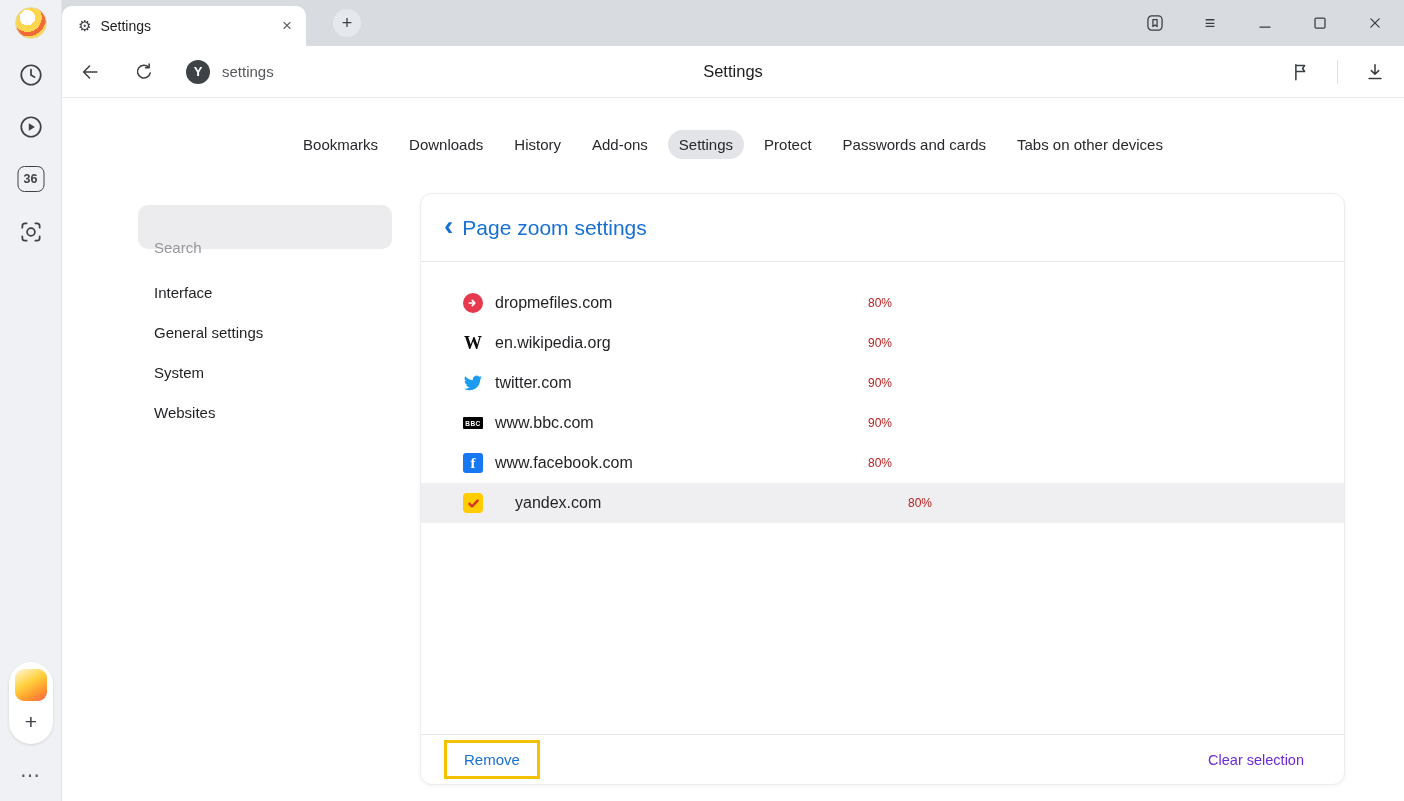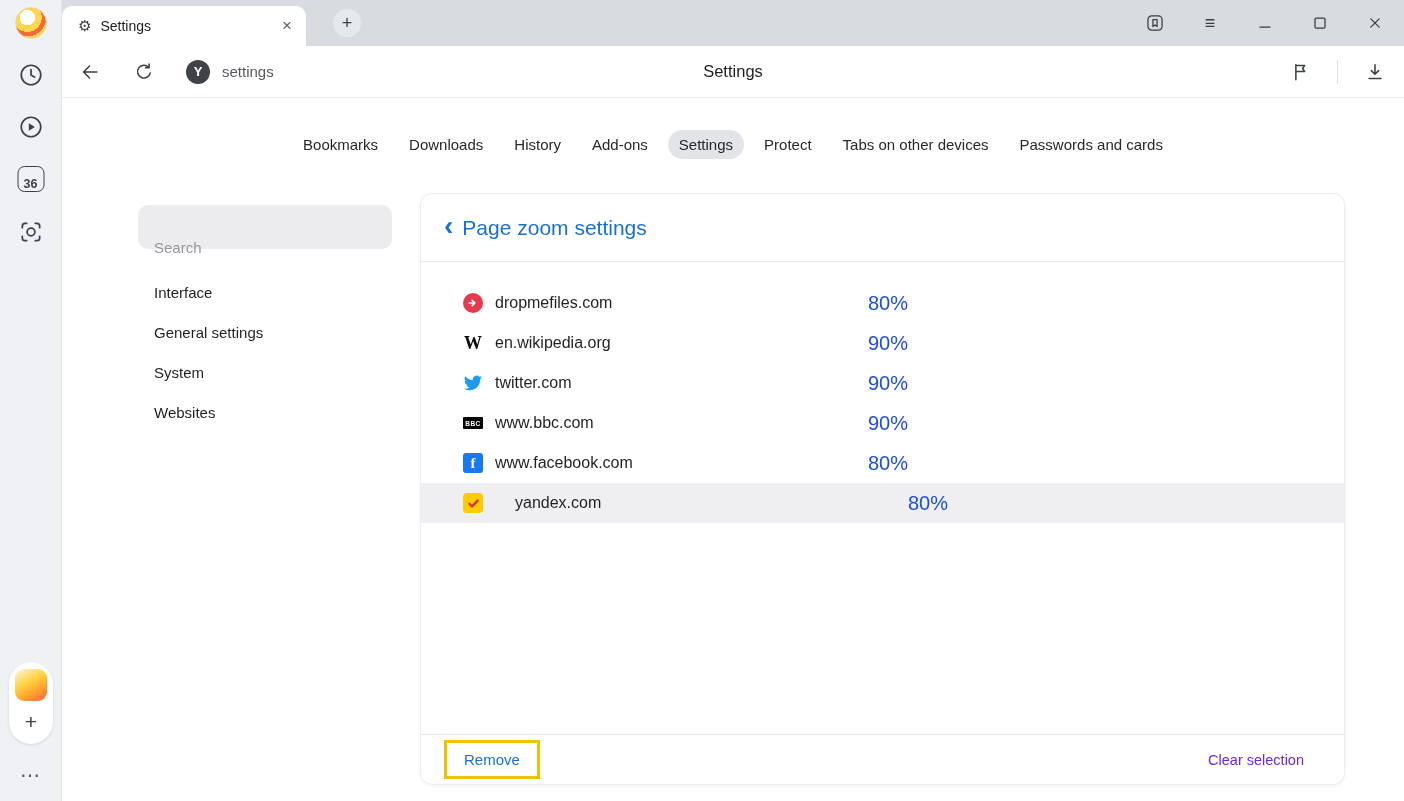--- a/index.html
+++ b/index.html
@@ -8,21 +8,21 @@
 
   
   .rail { position:absolute; left:0; top:0; width:62px; height:801px; background:#eff1f4; border-right:1px solid #e3e5e9; z-index:6; }
   .rail-item { position:absolute; left:50%; transform:translateX(-50%); display:flex; align-items:center; justify-content:center; cursor:pointer; }
   .avatar { top:7px; width:32px; height:32px; border-radius:50%;
             background: radial-gradient(circle at 38% 32%, #ffffff 0 28%, #ffd64d 28% 52%, #f2693a 52% 68%, #ffd64d 68% 100%); 
             border:1px solid #e8d9b0; }
   .rail-svg { width:26px; height:26px; }
   .rail-svg path, .rail-svg circle { stroke:#3e4146; stroke-width:1.6; fill:none; stroke-linecap:round; stroke-linejoin:round; }
   .rail-svg .fill { fill:#3e4146; stroke:none; }
-  .counter-badge { top:166px; width:27px; height:26px; border:1.8px solid #3e4146; border-radius:7px; font-size:12.5px; font-weight:bold; color:#3e4146;align-items:flex-end; }
+  .counter-badge { top:166px; width:27px; height:26px; border:1.8px solid #3e4146; border-radius:7px; font-size:12.5px; font-weight:bold; color:#3e4146; }
   .rail-pill { position:absolute; left:9px; top:662px; width:44px; height:82px; background:#fff; border-radius:22px; box-shadow:0 1px 3px rgba(0,0,0,.12); }
   .yandex-app { position:absolute; left:6px; top:7px; width:32px; height:32px; border-radius:9px;
                 background: linear-gradient(150deg, #fff7e0 0%, #ffd23f 42%, #ff9a2e 72%, #ff5f43 100%); cursor:pointer; }
   .pill-plus { position:absolute; left:0; bottom:6px; width:44px; height:32px; display:flex; align-items:center; justify-content:center; font-size:21px; color:#3e4146; cursor:pointer; }
   .rail-ellipsis { top:763px; font-size:20px; color:#55585d; letter-spacing:1px; cursor:pointer; }
 
   
   .tab-strip { position:absolute; left:62px; right:0; top:0; height:46px; background:#d8dbdf; }
   .tab-active { position:absolute; left:0; top:6px; width:244px; height:40px; background:#fff; border-radius:10px 10px 0 0; display:flex; align-items:center; padding:0 12px 0 16px; cursor:pointer; }
   .tab-gear { font-size:15px; color:#3c3f43; margin-right:9px; }
@@ -65,21 +65,21 @@
   
   .zoom-card { position:absolute; left:358px; top:95px; width:925px; height:592px; background:#fff; border:1px solid #ededef; border-radius:12px; box-shadow:0 1px 4px rgba(0,0,0,.05); }
   .zoom-header { height:68px; display:flex; align-items:center; padding-left:23px; border-bottom:1px solid #e7e7e9; }
   .back-chevron { font-size:28px; color:#1770d4; line-height:1; margin-right:9px; cursor:pointer; font-weight:bold; transform:translateY(-2px); }
   .zoom-title { font-size:21px; color:#1770d4; cursor:pointer; }
   .zoom-rows { padding-top:21px; }
   .zoom-row { height:40px; display:flex; align-items:center; padding-left:42px; cursor:pointer; }
   .zoom-row.selected { background:#efeff1;gap:20px; }
   .favicon { width:20px; height:20px; margin-right:12px; flex:none; display:flex; align-items:center; justify-content:center; border-radius:3px; }
   .site-name { width:373px; font-size:16px; color:#1f2023; }
-  .zoom-pct { font-size:20px; color:#1d4ed8; }
+  .zoom-pct { font-size:12px; color:#b91c1c; }
 
   .fav-dropme { background:#e6394e; border-radius:50%; }
   .fav-dropme svg { width:12px; height:12px; }
   .fav-wiki { background:transparent; font-family:"Liberation Serif", serif; font-size:18px; font-weight:bold; color:#0b0b0b; }
   .fav-twitter svg { width:18px; height:18px; }
   .fav-bbc { background:#000; width:20px; height:12px; border-radius:1px; color:#fff; font-size:6.5px; font-weight:bold; letter-spacing:.5px; font-family:"Liberation Sans",sans-serif; }
   .fav-fb { background:#1877f2; color:#fff; font-size:15px; font-weight:bold; font-family:"Liberation Serif",serif; }
   .fav-yandex { background:#ffcc00; border-radius:4px; }
   .fav-yandex svg { width:13px; height:13px; }
   .fav-yandex path { stroke:#d93025; stroke-width:3; fill:none; stroke-linecap:round; stroke-linejoin:round; }
@@ -199,22 +199,22 @@
 
 <div class="content">
 
   <div class="nav-tabs">
     <div class="nav-tab">Bookmarks</div>
     <div class="nav-tab">Downloads</div>
     <div class="nav-tab">History</div>
     <div class="nav-tab">Add-ons</div>
     <div class="nav-tab active">Settings</div>
     <div class="nav-tab">Protect</div>
+    <div class="nav-tab">Passwords and cards</div>
     <div class="nav-tab">Tabs on other devices</div>
-    <div class="nav-tab">Passwords and cards</div>
   </div>
 
   <div class="settings-panel">
     <div class="search-box">
       <input class="search-input" type="text" placeholder="Search" style="">
     </div>
     <div class="settings-list">
       <div class="settings-item">Interface</div>
       <div class="settings-item">General settings</div>
       <div class="settings-item">System</div>

